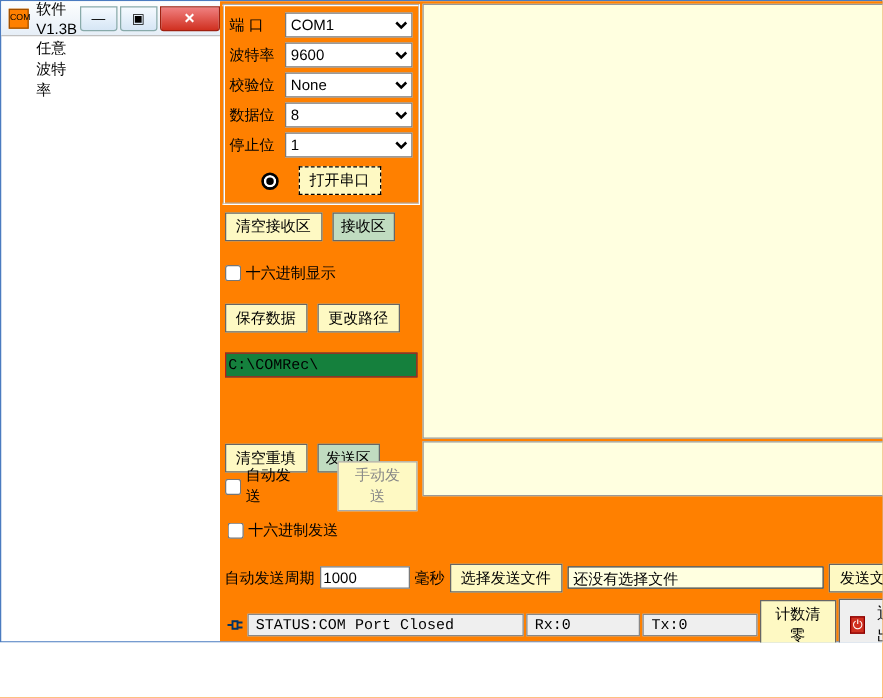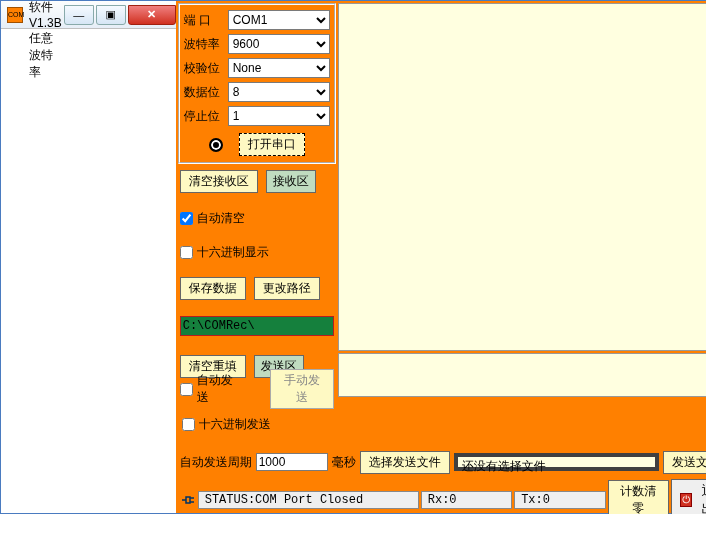--- a/index.html
+++ b/index.html
@@ -38,21 +38,21 @@
 .rx-area { flex: 1; background: #ffffe0; border: 1px solid #999; }
 
 .lower { display: flex; flex-direction: column; gap: 16px; }
 .send-row1 { display: flex; gap: 2px; height: 44px; }
 .send-left { width: 158px; background: #ff8000; display: flex; flex-direction: column; gap: 2px; padding: 2px; }
 .tx-area { flex: 1; background: #ffffe0; border: 1px solid #999; }
 
 .send-row2 { display: flex; align-items: center; gap: 4px; height: 22px; padding: 0 2px; }
 .send-row2 label { color: #000000; }
 .period-input { width: 72px; height: 18px; border: 1px solid #7a7a7a; font-size: 12px; padding: 0 2px; }
-.file-display { flex: 1; height: 18px; background: #ffffe0; border: 4px solid #404040; padding: 0 4px; line-height: 18px; }
+.file-display { flex: 1; height: 18px; background: #ffffe0; border: 1px solid #404040; padding: 0 4px; line-height: 18px; }
 
 .statusbar { display: flex; align-items: center; height: 22px; background: #ff8000; gap: 2px; padding: 0 2px; }
 .status-seg { background: #efefef; border: 1px solid #888; height: 18px; line-height: 16px; padding: 0 6px; font-family: "Courier New", monospace; font-size: 12px; }
 .status-main { width: 244px; }
 .status-rx { width: 100px; }
 .status-tx { width: 100px; }
 .exit-btn { margin-left: auto; display: flex; align-items: center; gap: 4px; background: #efefef; border: 1px solid #666; padding: 2px 8px; }
 .exit-icon { width: 14px; height: 14px; background: #d03020; color: #fff; display: inline-flex; align-items: center; justify-content: center; font-size: 10px; border: 1px solid #800; }
 .plug-icon { width: 16px; height: 14px; display: inline-block; color: #004; }
 </style>
@@ -98,24 +98,20 @@
           <div class="open-row">
             <div class="status-dot"></div>
             <button class="btn dash">打开串口</button>
           </div>
         </div>
 
         <div class="ctrl-group">
           <div class="ctrl-btn-row">
             <button class="btn">清空接收区</button>
             <span class="hdr-btn">接收区</span>
-          </div>
-          <div class="chk-row">
-            <input type="checkbox" checked="" style="">
-            <span>自动清空</span>
           </div>
           <div class="chk-row">
             <input type="checkbox" style="">
             <span>十六进制显示</span>
           </div>
           <div class="ctrl-btn-row">
             <button class="btn">保存数据</button>
             <button class="btn">更改路径</button>
           </div>
           <input class="path-input" value="C:\COMRec\" style="">

